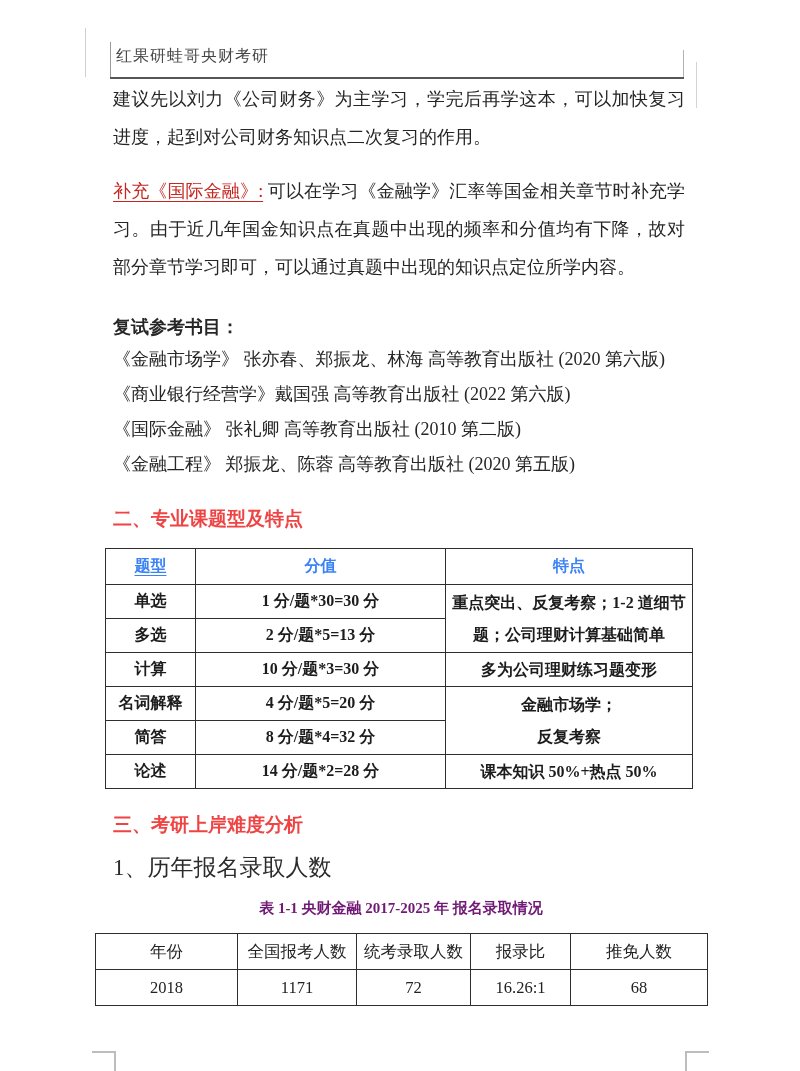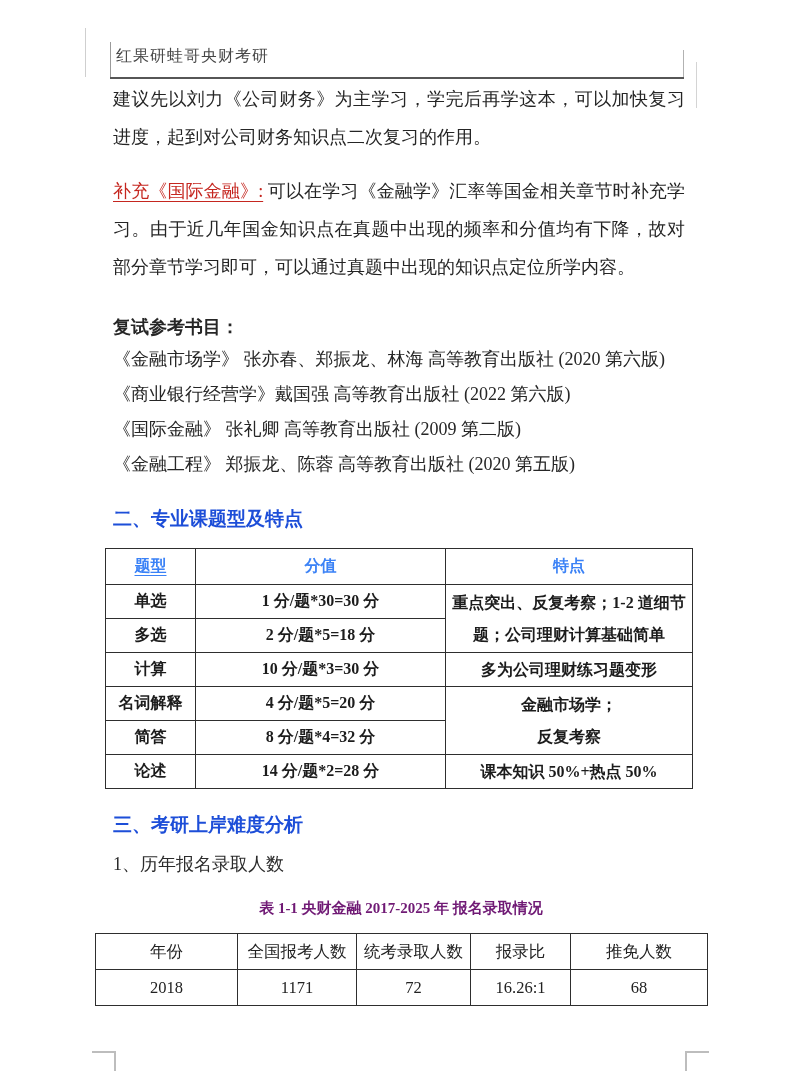--- a/index.html
+++ b/index.html
@@ -18,24 +18,24 @@
   .corner{width:22px;height:18px;}
   .corner-bl{left:92px;top:1051px;border-top:2px solid #bdbdbd;border-right:2px solid #bdbdbd;}
   .corner-br{left:685px;top:1051px;border-top:2px solid #bdbdbd;border-left:2px solid #bdbdbd;}
   
   .para{left:113px;width:572px;font-size:18px;line-height:38px;text-align:justify;color:#252525;}
   .p1{top:80px;}
   .p2{top:172px;}
   .red{color:#c5261f;text-decoration:underline;text-underline-offset:4px;}
   .booktitle{left:113px;top:310px;font-size:18px;font-weight:bold;line-height:34px;}
   .booklist{left:113px;top:342px;font-size:18px;line-height:35px;}
-  .heading{left:113px;font-size:19px;font-weight:bold;color:#1d4ed8;}
+  .heading{left:113px;font-size:19px;font-weight:bold;color:#ef4444;}
   .h2{top:506px;}
   .h3{top:812px;}
-  .subitem{left:113px;top:852px;font-size:18px;color:#2b2b2b;}
+  .subitem{left:113px;top:852px;font-size:23px;color:#2b2b2b;}
   .caption{left:95px;top:899px;width:612px;text-align:center;font-size:15px;font-weight:bold;color:#701a75;}
   
   table{border-collapse:collapse;table-layout:fixed;}
   .t1{left:105px;top:548px;width:587px;}
   .t1 th,.t1 td{border:1.5px solid #2e2e2e;text-align:center;vertical-align:middle;
     font-size:16px;font-weight:bold;color:#1c1c1c;padding:0 4px;}
   .t1 th{height:35px;color:#3b82f6;}
   .t1 td{height:33px;}
   .t1 .feat{line-height:32px;font-weight:bold;}
   .th-underline{text-decoration:underline;text-underline-offset:4px;}
@@ -55,21 +55,21 @@
 
 <div class="abs para p1">建议先以刘力《公司财务》为主学习，学完后再学这本，可以加快复习进度，起到对公司财务知识点二次复习的作用。</div>
 <div class="abs para p2">
   <span class="red">补充《国际金融》:</span><span> 可以在学习《金融学》汇率等国金相关章节时补充学习。由于近几年国金知识点在真题中出现的频率和分值均有下降，故对部分章节学习即可，可以通过真题中出现的知识点定位所学内容。</span>
 </div>
 
 <div class="abs booktitle">复试参考书目：</div>
 <div class="abs booklist">
   <div>《金融市场学》 张亦春、郑振龙、林海 高等教育出版社 (2020 第六版)</div>
   <div>《商业银行经营学》戴国强 高等教育出版社 (2022 第六版)</div>
-  <div>《国际金融》 张礼卿 高等教育出版社 (2009 第二版)</div>
+  <div>《国际金融》 张礼卿 高等教育出版社 (2010 第二版)</div>
   <div>《金融工程》 郑振龙、陈蓉 高等教育出版社 (2020 第五版)</div>
 </div>
 
 <div class="abs heading h2">二、专业课题型及特点</div>
 
 <table class="abs t1">
   <colgroup>
       <col style="width:90px">
       <col style="width:250px">
       <col style="width:247px">
@@ -80,21 +80,21 @@
     <th>分值</th>
     <th>特点</th>
   </tr>
   <tr>
     <td>单选</td>
     <td>1 分/题*30=30 分</td>
     <td rowspan="2" class="feat">重点突出、反复考察；1-2 道细节题；公司理财计算基础简单</td>
   </tr>
   <tr>
     <td>多选</td>
-    <td>2 分/题*5=18 分</td>
+    <td>2 分/题*5=13 分</td>
   </tr>
   <tr>
     <td>计算</td>
     <td>10 分/题*3=30 分</td>
     <td class="feat">多为公司理财练习题变形</td>
   </tr>
   <tr>
     <td>名词解释</td>
     <td>4 分/题*5=20 分</td>
     <td rowspan="2" class="feat">

